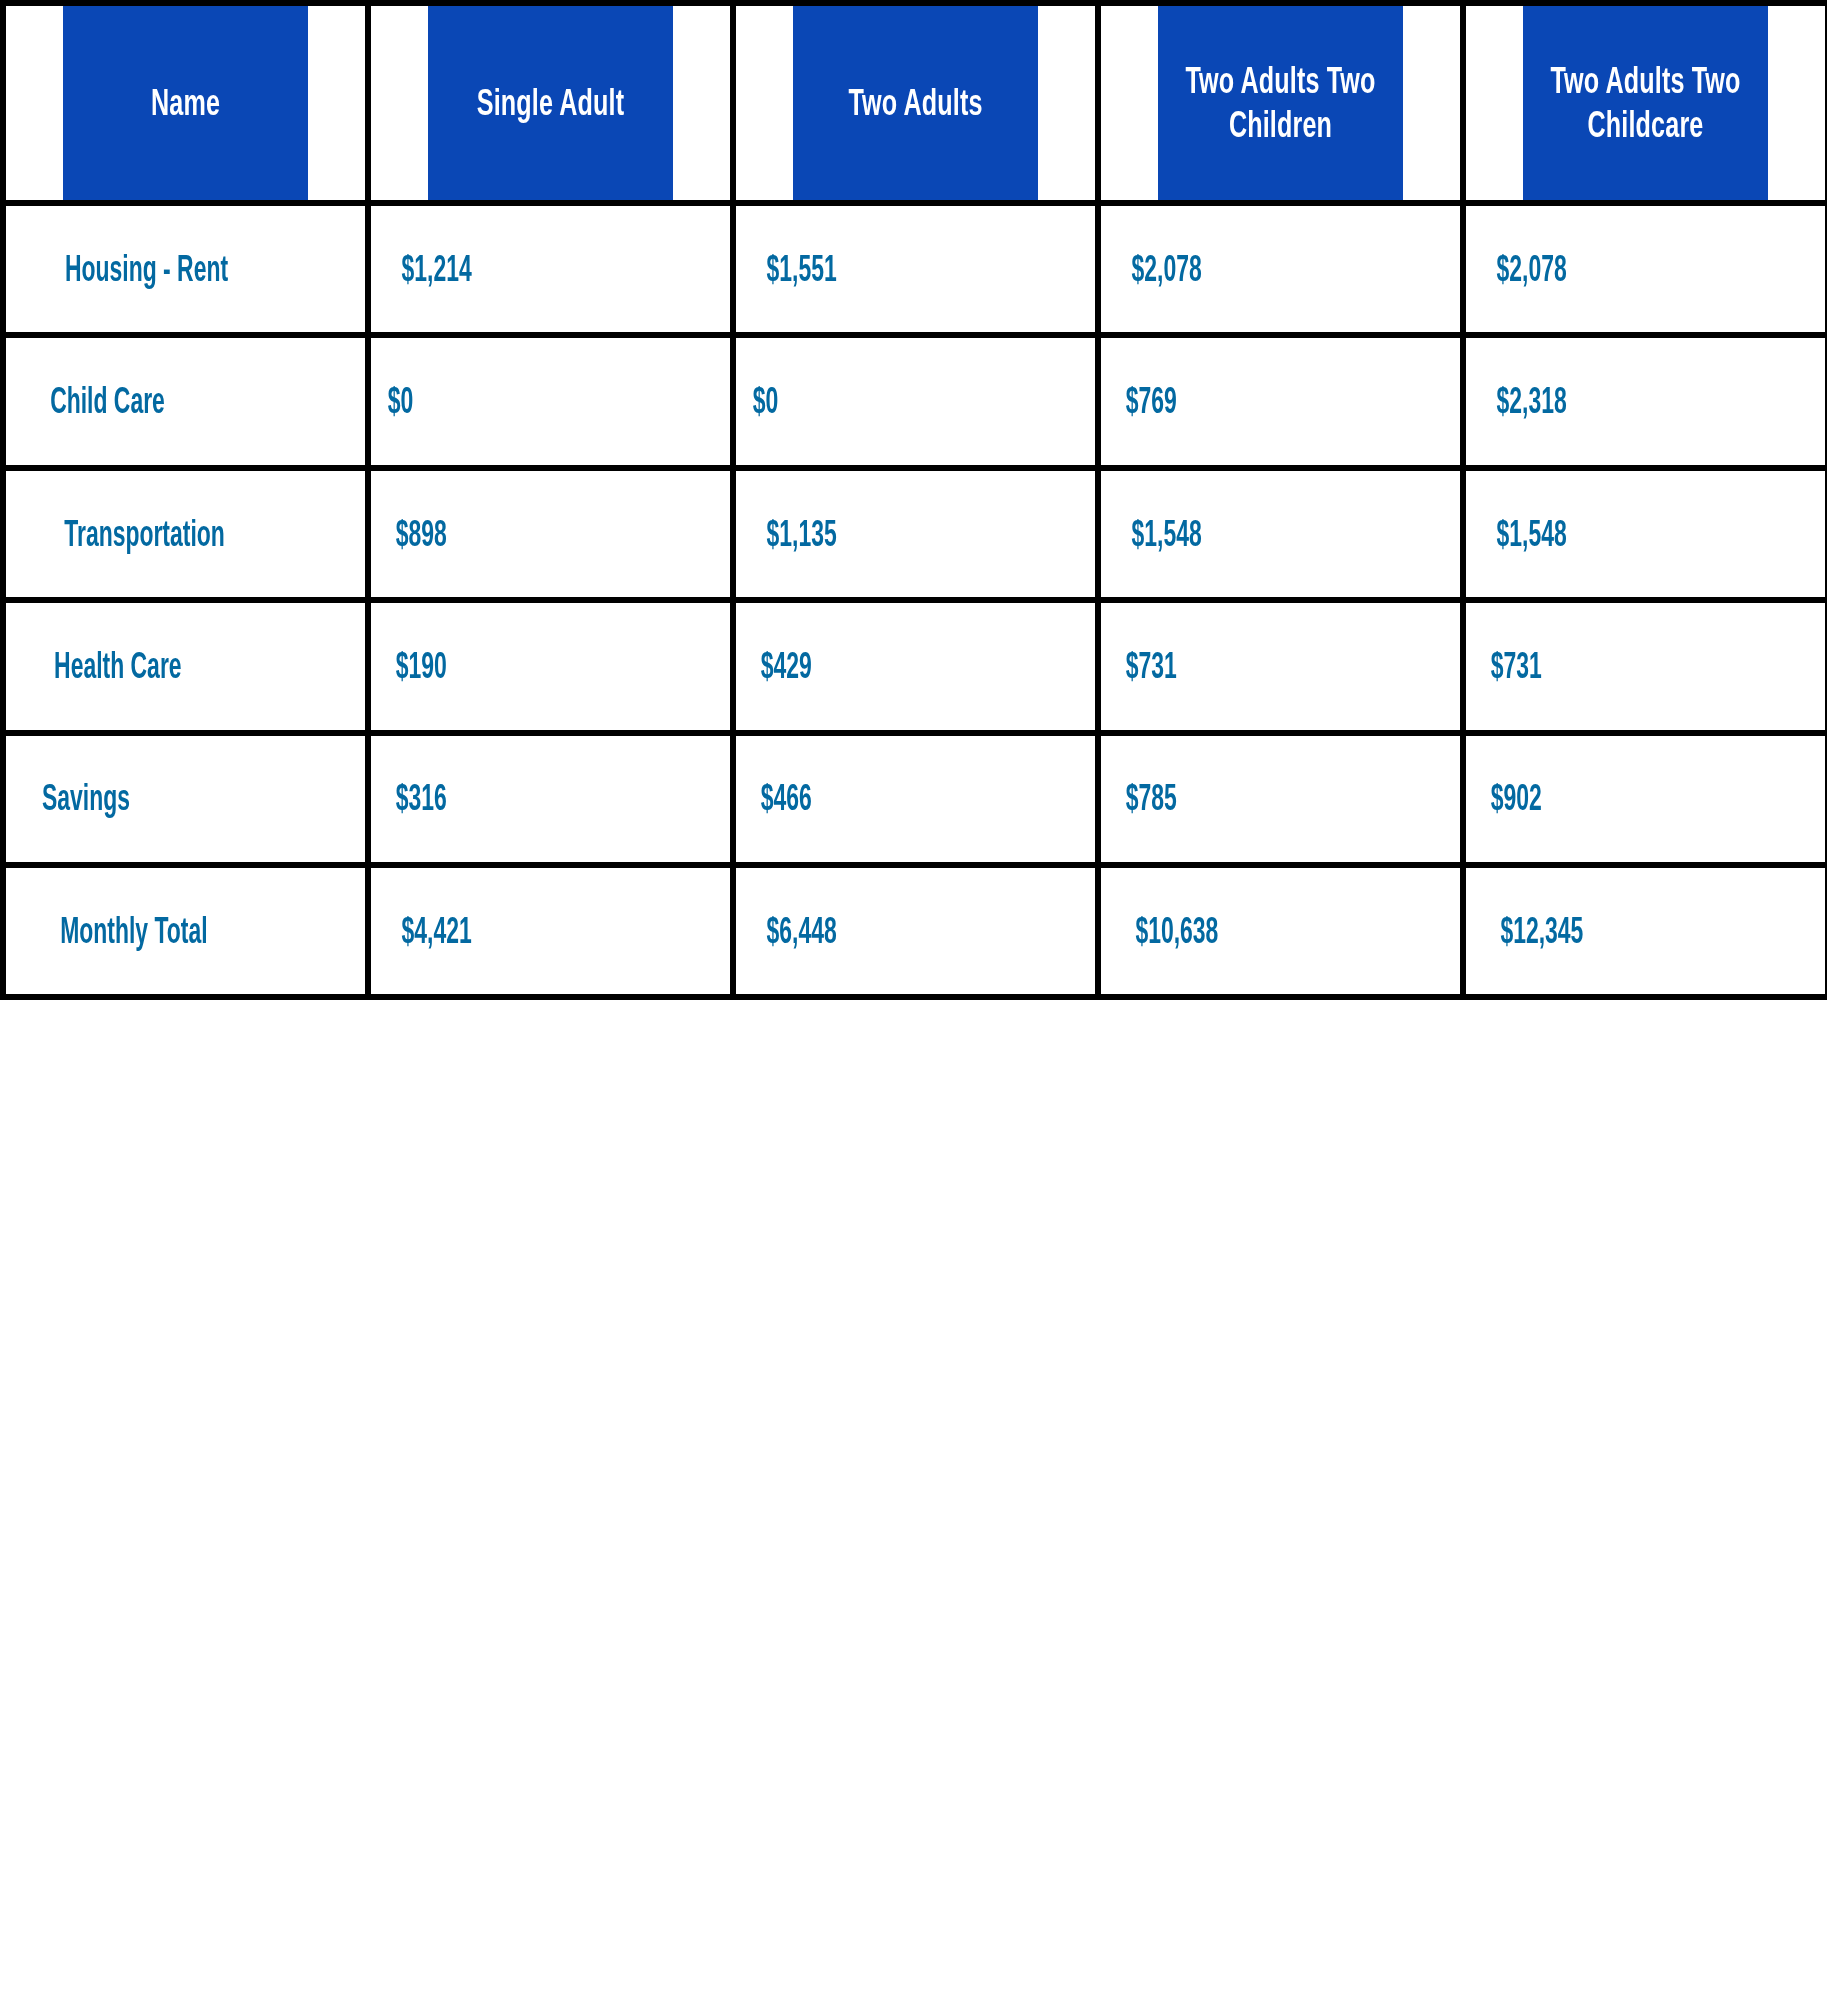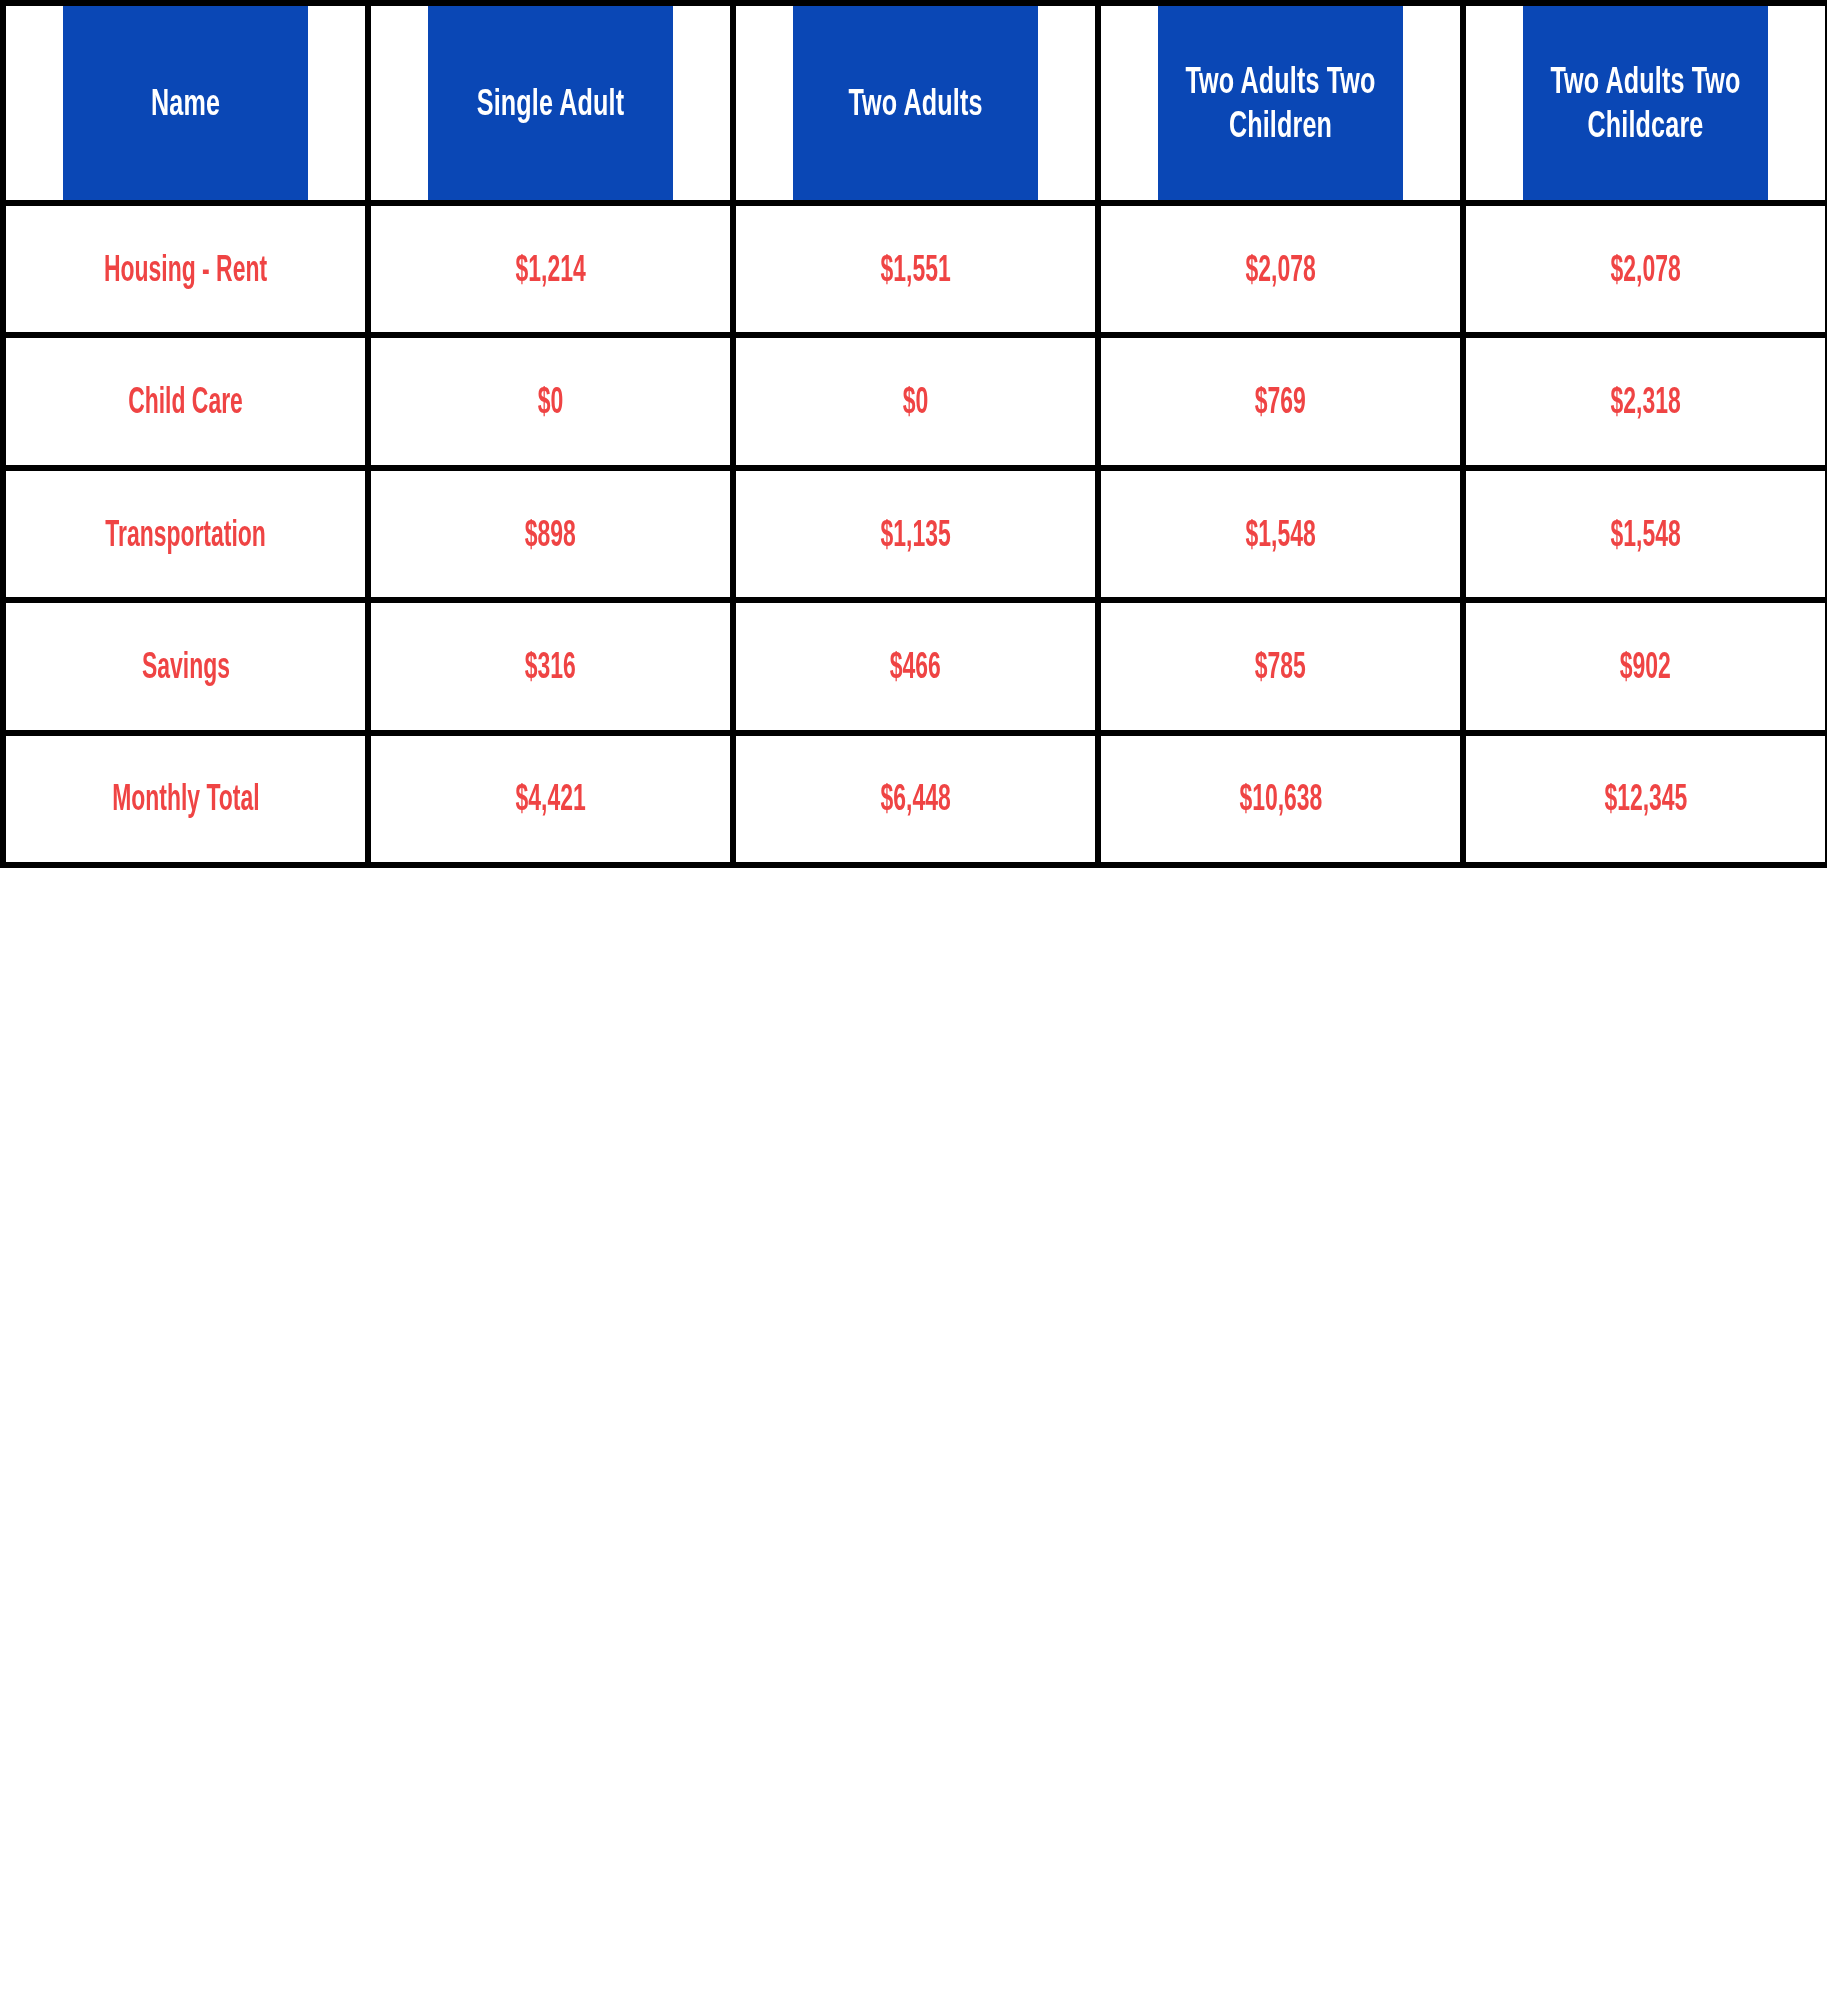--- a/index.html
+++ b/index.html
@@ -50,24 +50,23 @@
   }
   .hdr-inner {
     display: block;
     width: 100%;
   }
 
   
   .cost-table tbody td {
     height: 119px;
     padding: 3.7px 9.1px;
-    text-align: center;
     vertical-align: middle;
     border: 6.4px solid #000000;
-    color: #ef4444;
+    color: #0369a1;
     font-size: 37px;
     font-weight: 700;
     line-height: 1.1;
     white-space: nowrap;
   }
   .cell-txt {
     display: inline-block;
     transform: scaleX(0.62);
     transform-origin: center center;
   }
@@ -131,20 +130,27 @@
             <td><span class="cell-txt">$2,318</span></td>
           </tr>
           <tr>
             <td><span class="cell-txt">Transportation</span></td>
             <td><span class="cell-txt">$898</span></td>
             <td><span class="cell-txt">$1,135</span></td>
             <td><span class="cell-txt">$1,548</span></td>
             <td><span class="cell-txt">$1,548</span></td>
           </tr>
           <tr>
+            <td><span class="cell-txt">Health Care</span></td>
+            <td><span class="cell-txt">$190</span></td>
+            <td><span class="cell-txt">$429</span></td>
+            <td><span class="cell-txt">$731</span></td>
+            <td><span class="cell-txt">$731</span></td>
+          </tr>
+          <tr>
             <td><span class="cell-txt">Savings</span></td>
             <td><span class="cell-txt">$316</span></td>
             <td><span class="cell-txt">$466</span></td>
             <td><span class="cell-txt">$785</span></td>
             <td><span class="cell-txt">$902</span></td>
           </tr>
           <tr>
             <td><span class="cell-txt">Monthly Total</span></td>
             <td><span class="cell-txt">$4,421</span></td>
             <td><span class="cell-txt">$6,448</span></td>

